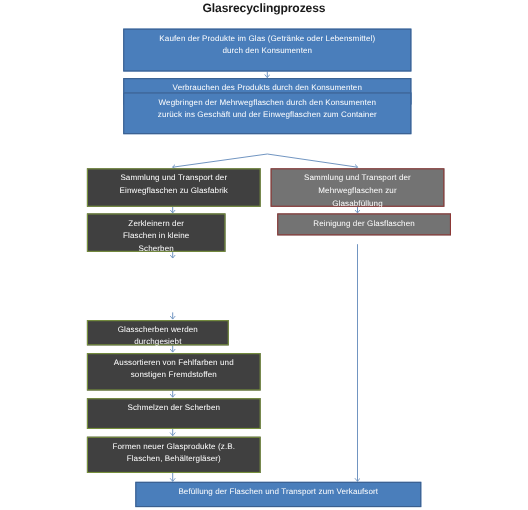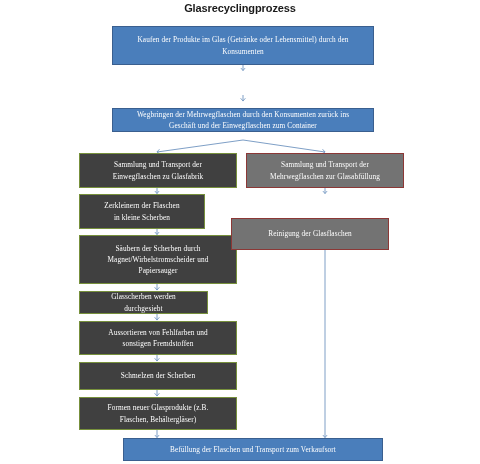--- a/index.html
+++ b/index.html
@@ -39,29 +39,28 @@
     text-align: center;
     font-size: 11px;
     font-weight: bold;
     color: #1a1a1a;
     letter-spacing: -0.1px;
   }
   .node {
     position: absolute;
     box-sizing: border-box;
     display: flex;
-    align-items: center;
+    align-items: flex-start;
     justify-content: center;
     text-align: center;
     color: #ffffff;
     font-size: 7.3px;
     line-height: 1.55;
     padding: 2px 22px;
     letter-spacing: 0.1px;
-    font-family: Liberation Serif, serif;
   }
   .node-blue {
     background: #4a7ebb;
     border: 1px solid #3a5f8f;
   }
   .node-green {
     background: #404040;
     border: 1px solid #77903c;
   }
   .node-red {
@@ -100,36 +99,36 @@
       <line x1="157" y1="430" x2="157" y2="437.5"></line>
       <line x1="325" y1="188" x2="325" y2="193.5"></line>
       <line x1="325" y1="222" x2="325" y2="437.5"></line>
     </g>
   </svg>
 
   <div class="node node-blue" style="left:112px; top:26px; width:262px; height:39px;">
     <span class="node-label">Kaufen der Produkte im Glas (Getränke oder Lebensmittel) durch den Konsumenten</span>
   </div>
 
+  <div class="node node-blue" style="left:112px; top:71px; width:262px; height:24px;">
+    <span class="node-label">Verbrauchen des Produkts durch den Konsumenten</span>
+  </div>
 
-  <div class="node node-blue" style="left:112px; top:108px; width:262px; height:24px;">
+  <div class="node node-blue" style="left:112px; top:84px; width:262px; height:38px;">
     <span class="node-label">Wegbringen der Mehrwegflaschen durch den Konsumenten zurück ins Geschäft und der Einwegflaschen zum Container</span>
   </div>
 
   <div class="node node-green" style="left:79px; top:153px; width:158px; height:35px;">
     <span class="node-label">Sammlung und Transport der Einwegflaschen zu Glasfabrik</span>
   </div>
 
   <div class="node node-green" style="left:79px; top:194px; width:126px; height:35px;">
     <span class="node-label">Zerkleinern der Flaschen in kleine Scherben</span>
   </div>
 
-  <div class="node node-green" style="left:79px; top:235px; width:158px; height:49px;">
-    <span class="node-label">Säubern der Scherben durch Magnet/Wirbelstromscheider und Papiersauger</span>
-  </div>
 
   <div class="node node-green" style="left:79px; top:291px; width:129px; height:23px;">
     <span class="node-label">Glasscherben werden durchgesiebt</span>
   </div>
 
   <div class="node node-green" style="left:79px; top:362px; width:158px; height:28px;">
     <span class="node-label">Schmelzen der Scherben</span>
   </div>
 
   <div class="node node-green" style="left:79px; top:321px; width:158px; height:34px;">
@@ -137,21 +136,21 @@
   </div>
 
   <div class="node node-green" style="left:79px; top:397px; width:158px; height:33px;">
     <span class="node-label">Formen neuer Glasprodukte (z.B. Flaschen, Behältergläser)</span>
   </div>
 
   <div class="node node-red" style="left:246px; top:153px; width:158px; height:35px;">
     <span class="node-label">Sammlung und Transport der Mehrwegflaschen zur Glasabfüllung</span>
   </div>
 
-  <div class="node node-red" style="left:231px; top:194px; width:158px; height:32px;margin-top:24px;">
+  <div class="node node-red" style="left:252px; top:194px; width:158px; height:20px;">
     <span class="node-label">Reinigung der Glasflaschen</span>
   </div>
 
   <div class="node node-blue" style="left:123px; top:438px; width:260px; height:23px;">
     <span class="node-label">Befüllung der Flaschen und Transport zum Verkaufsort</span>
   </div>
 
 </div>
 
 </body></html>

